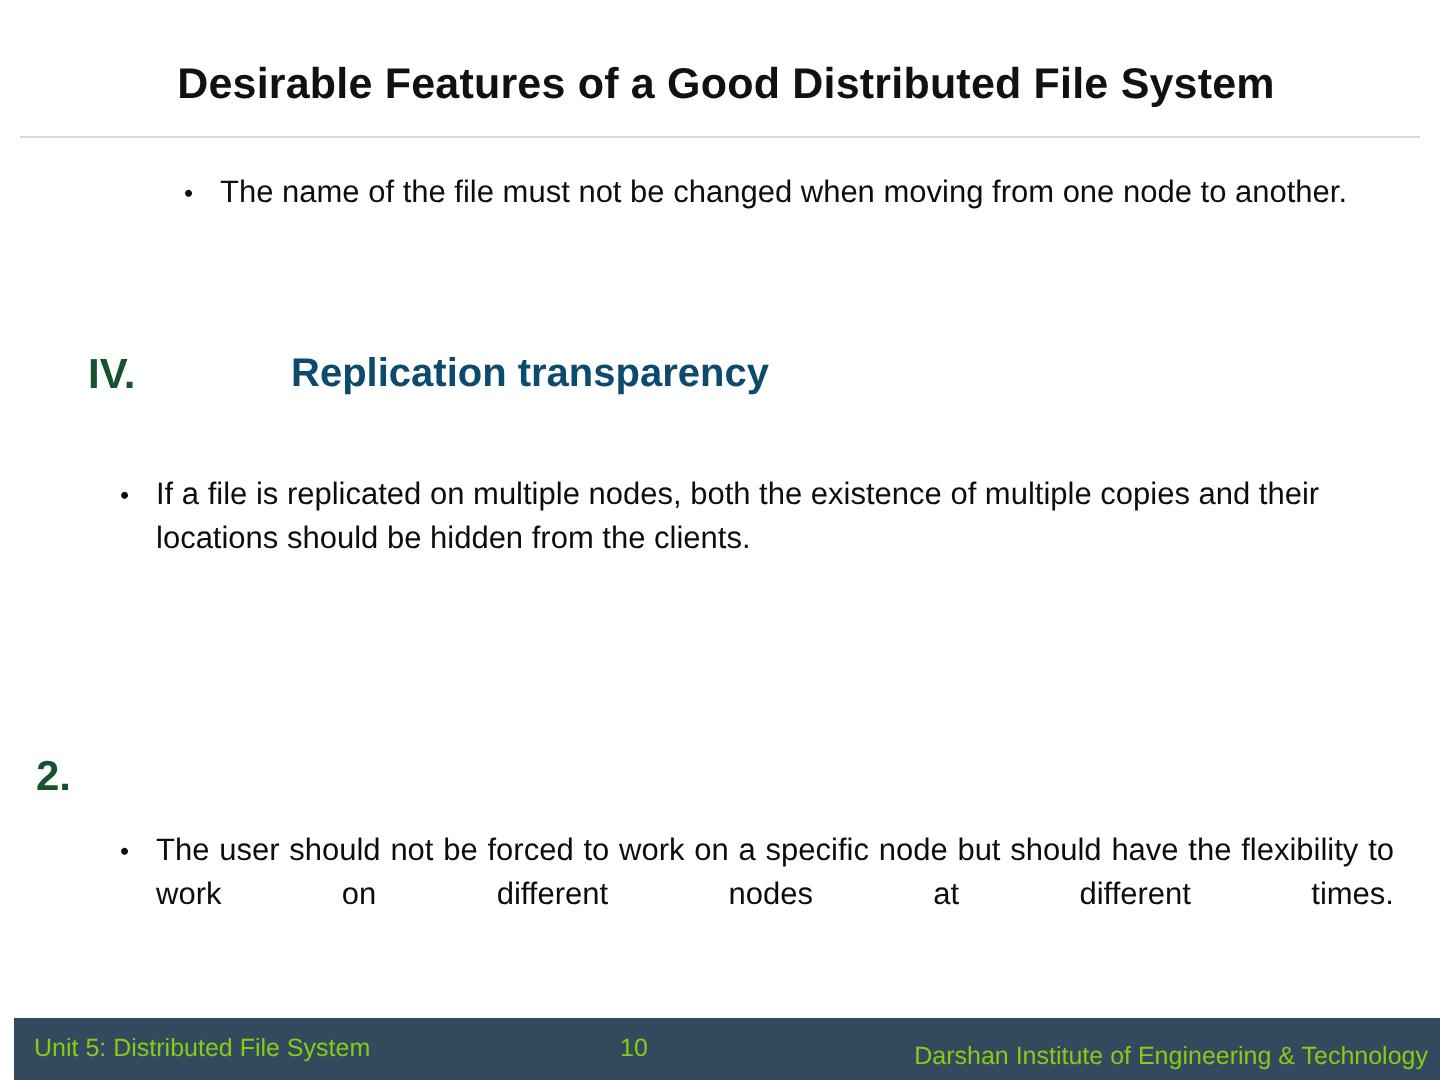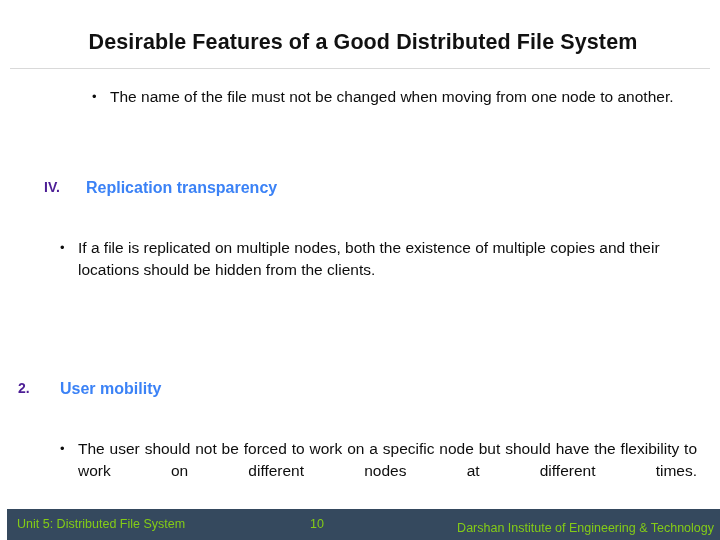--- a/index.html
+++ b/index.html
@@ -84,31 +84,32 @@
 
   
   .head-row {
     position: relative;
     font-weight: 700;
   }
   .head-num {
     position: absolute;
     left: 0;
     top: 0;
-    color: #4c1d95;
+    color: #14532d;
     font-weight: 700;
-    font-size: 14px;
+    font-size: 21px;
     line-height: 23px;
   }
   .head-label {
     display: block;
-    color: #3b82f6;
+    color: #0c4a6e;
     font-weight: 700;
-    font-size: 16px;
+    font-size: 20px;
     line-height: 23px;
+    text-align: center;
   }
 
   
   #b1 { left: 92px;  top: 2px;   width: 604px; }
   #h1 { left: 44px;  top: 70px;  width: 400px; }
   #h1 .head-label { margin-left: 42px; }
   #b2 { left: 60px;  top: 108px; width: 637px; }
   #h2 { left: 18px;  top: 204px; width: 400px; }
   #h2 .head-label { margin-left: 42px; }
   #b3 { left: 60px;  top: 242px; width: 637px; }
@@ -165,21 +166,20 @@
     <span class="head-label">Replication transparency</span>
   </div>
 
   <div class="blk bullet-row" id="b2">
     <span class="bullet-glyph">•</span>
     <span class="bullet-text">If a file is replicated on multiple nodes, both the existence of multiple copies and their locations should be hidden from the clients.</span>
   </div>
 
   <div class="blk head-row" id="h2">
     <span class="head-num">2.</span>
-    <span class="head-label">User mobility</span>
   </div>
 
   <div class="blk bullet-row justify" id="b3">
     <span class="bullet-glyph">•</span>
     <span class="bullet-text">The user should not be forced to work on a specific node but should have the flexibility to work on different nodes at different times.</span>
   </div>
 
 </div>
 
 <div class="footer">

